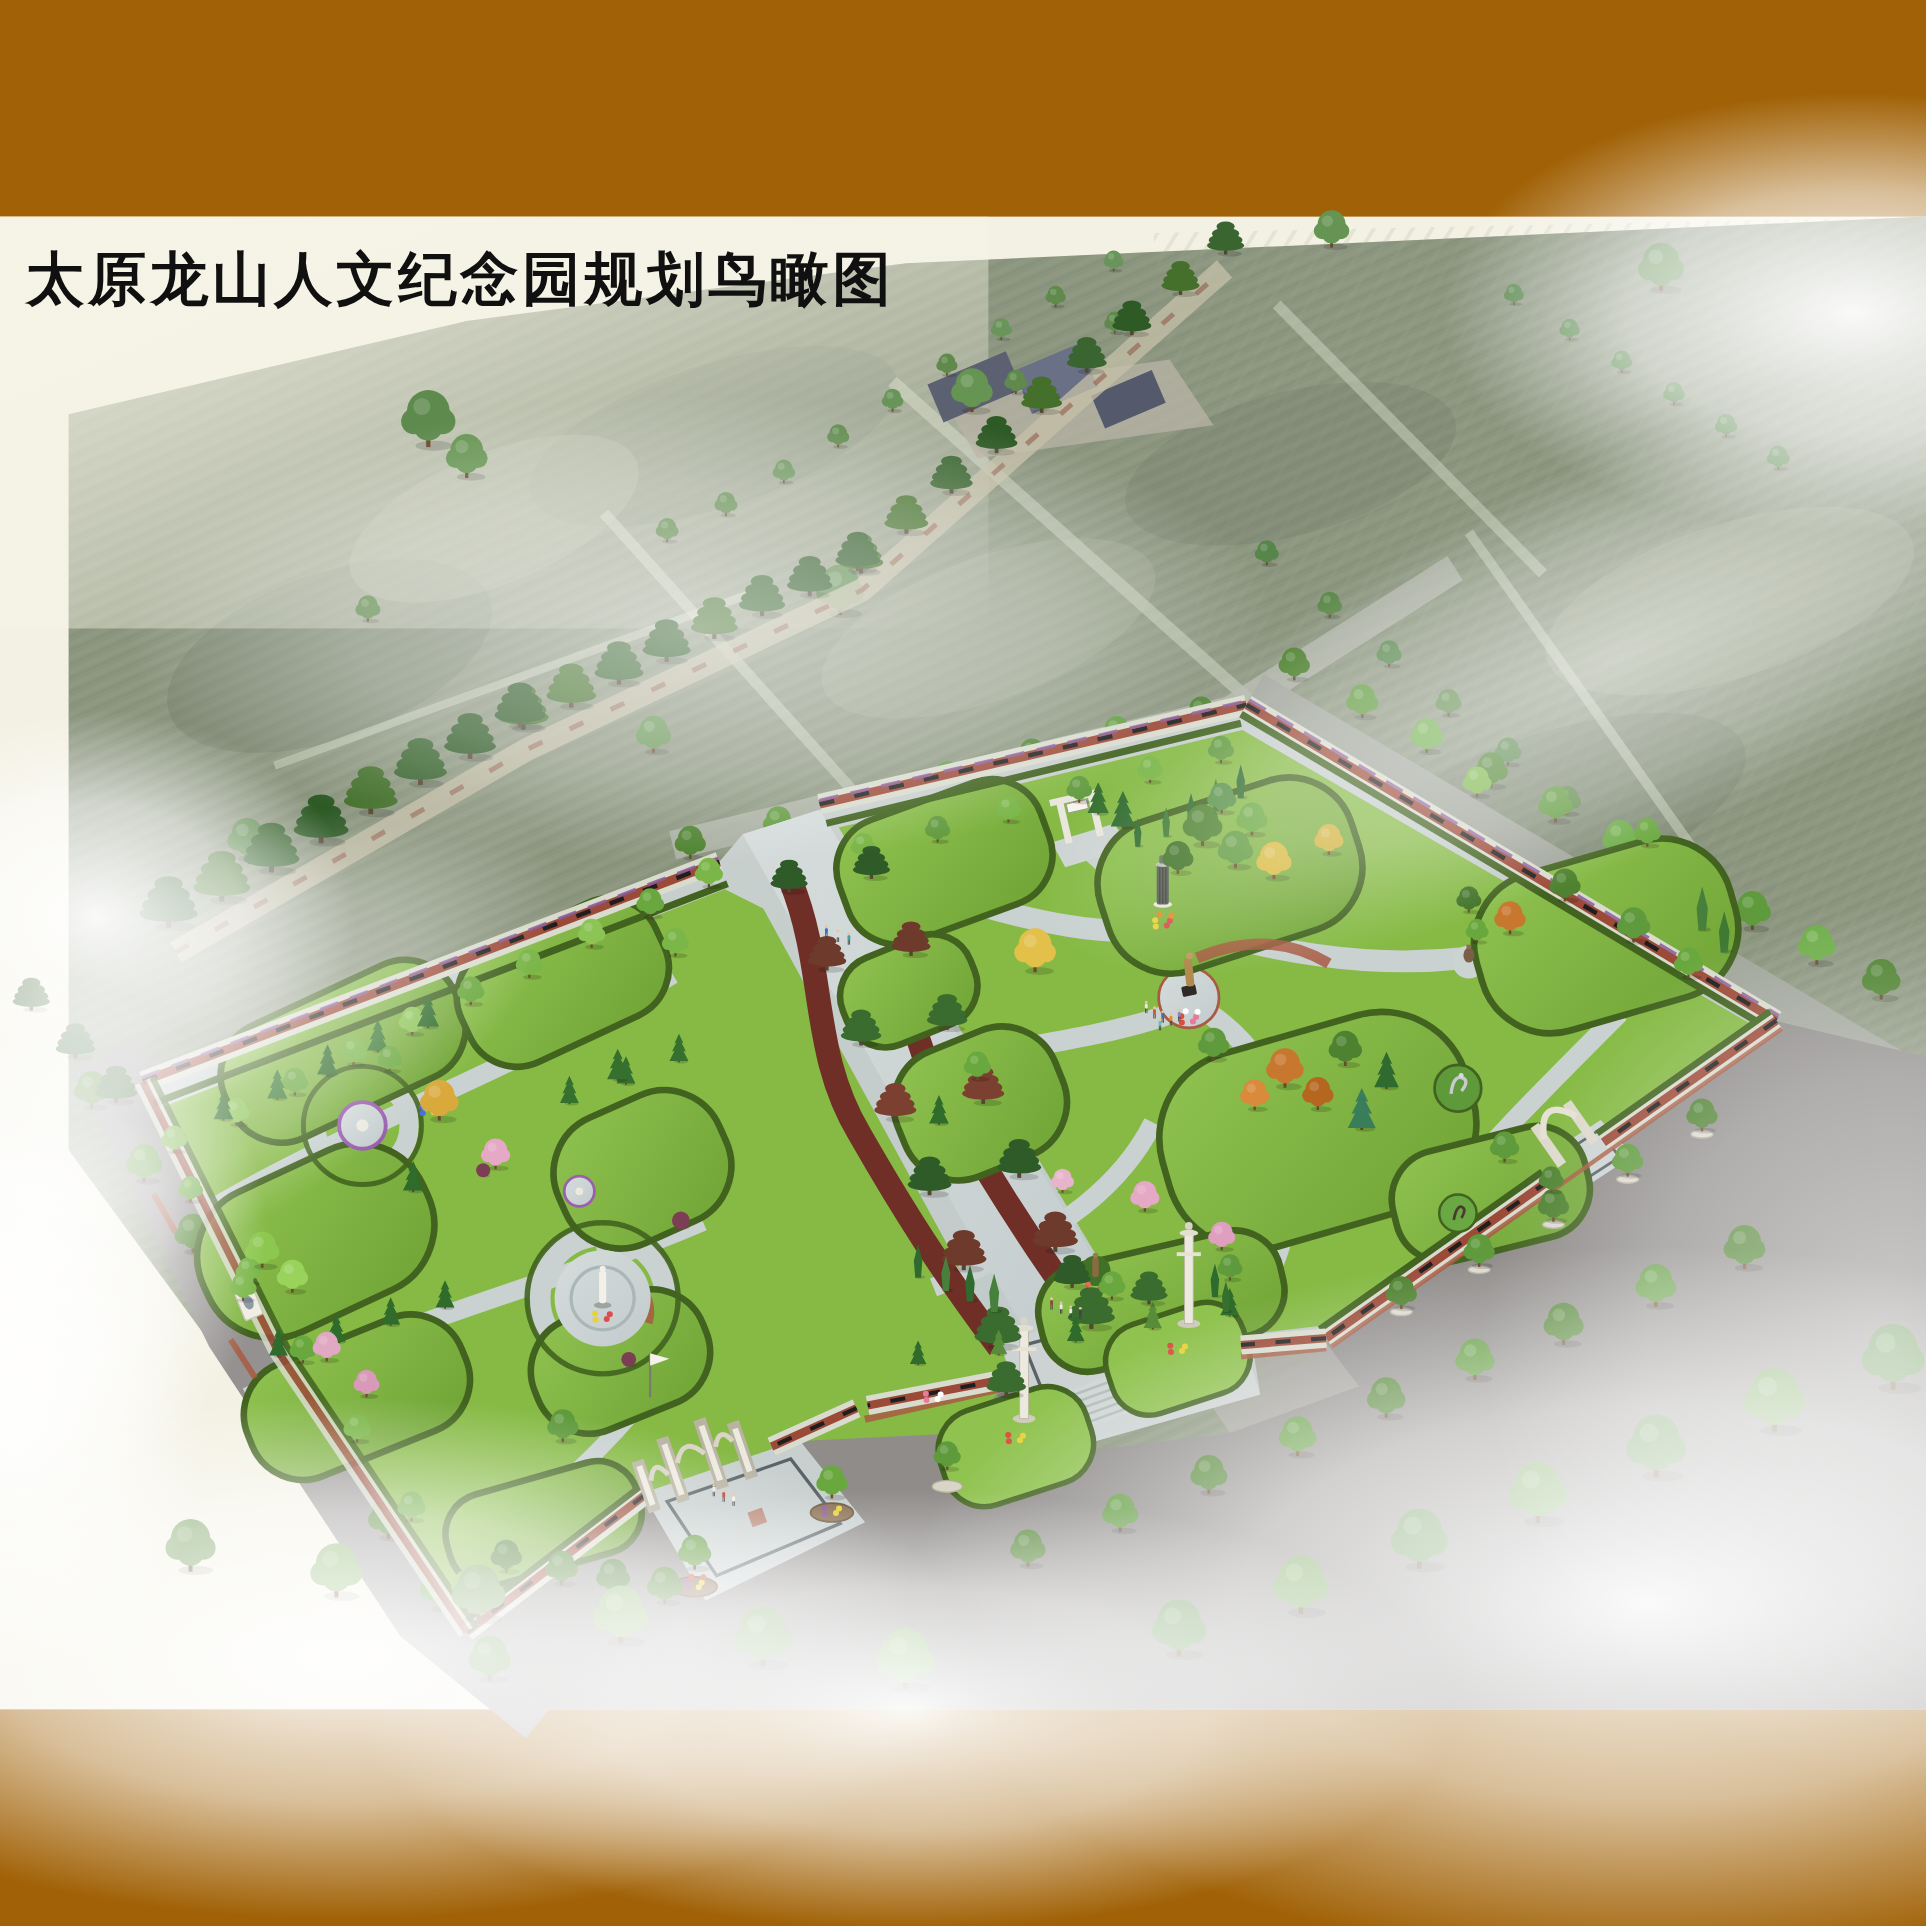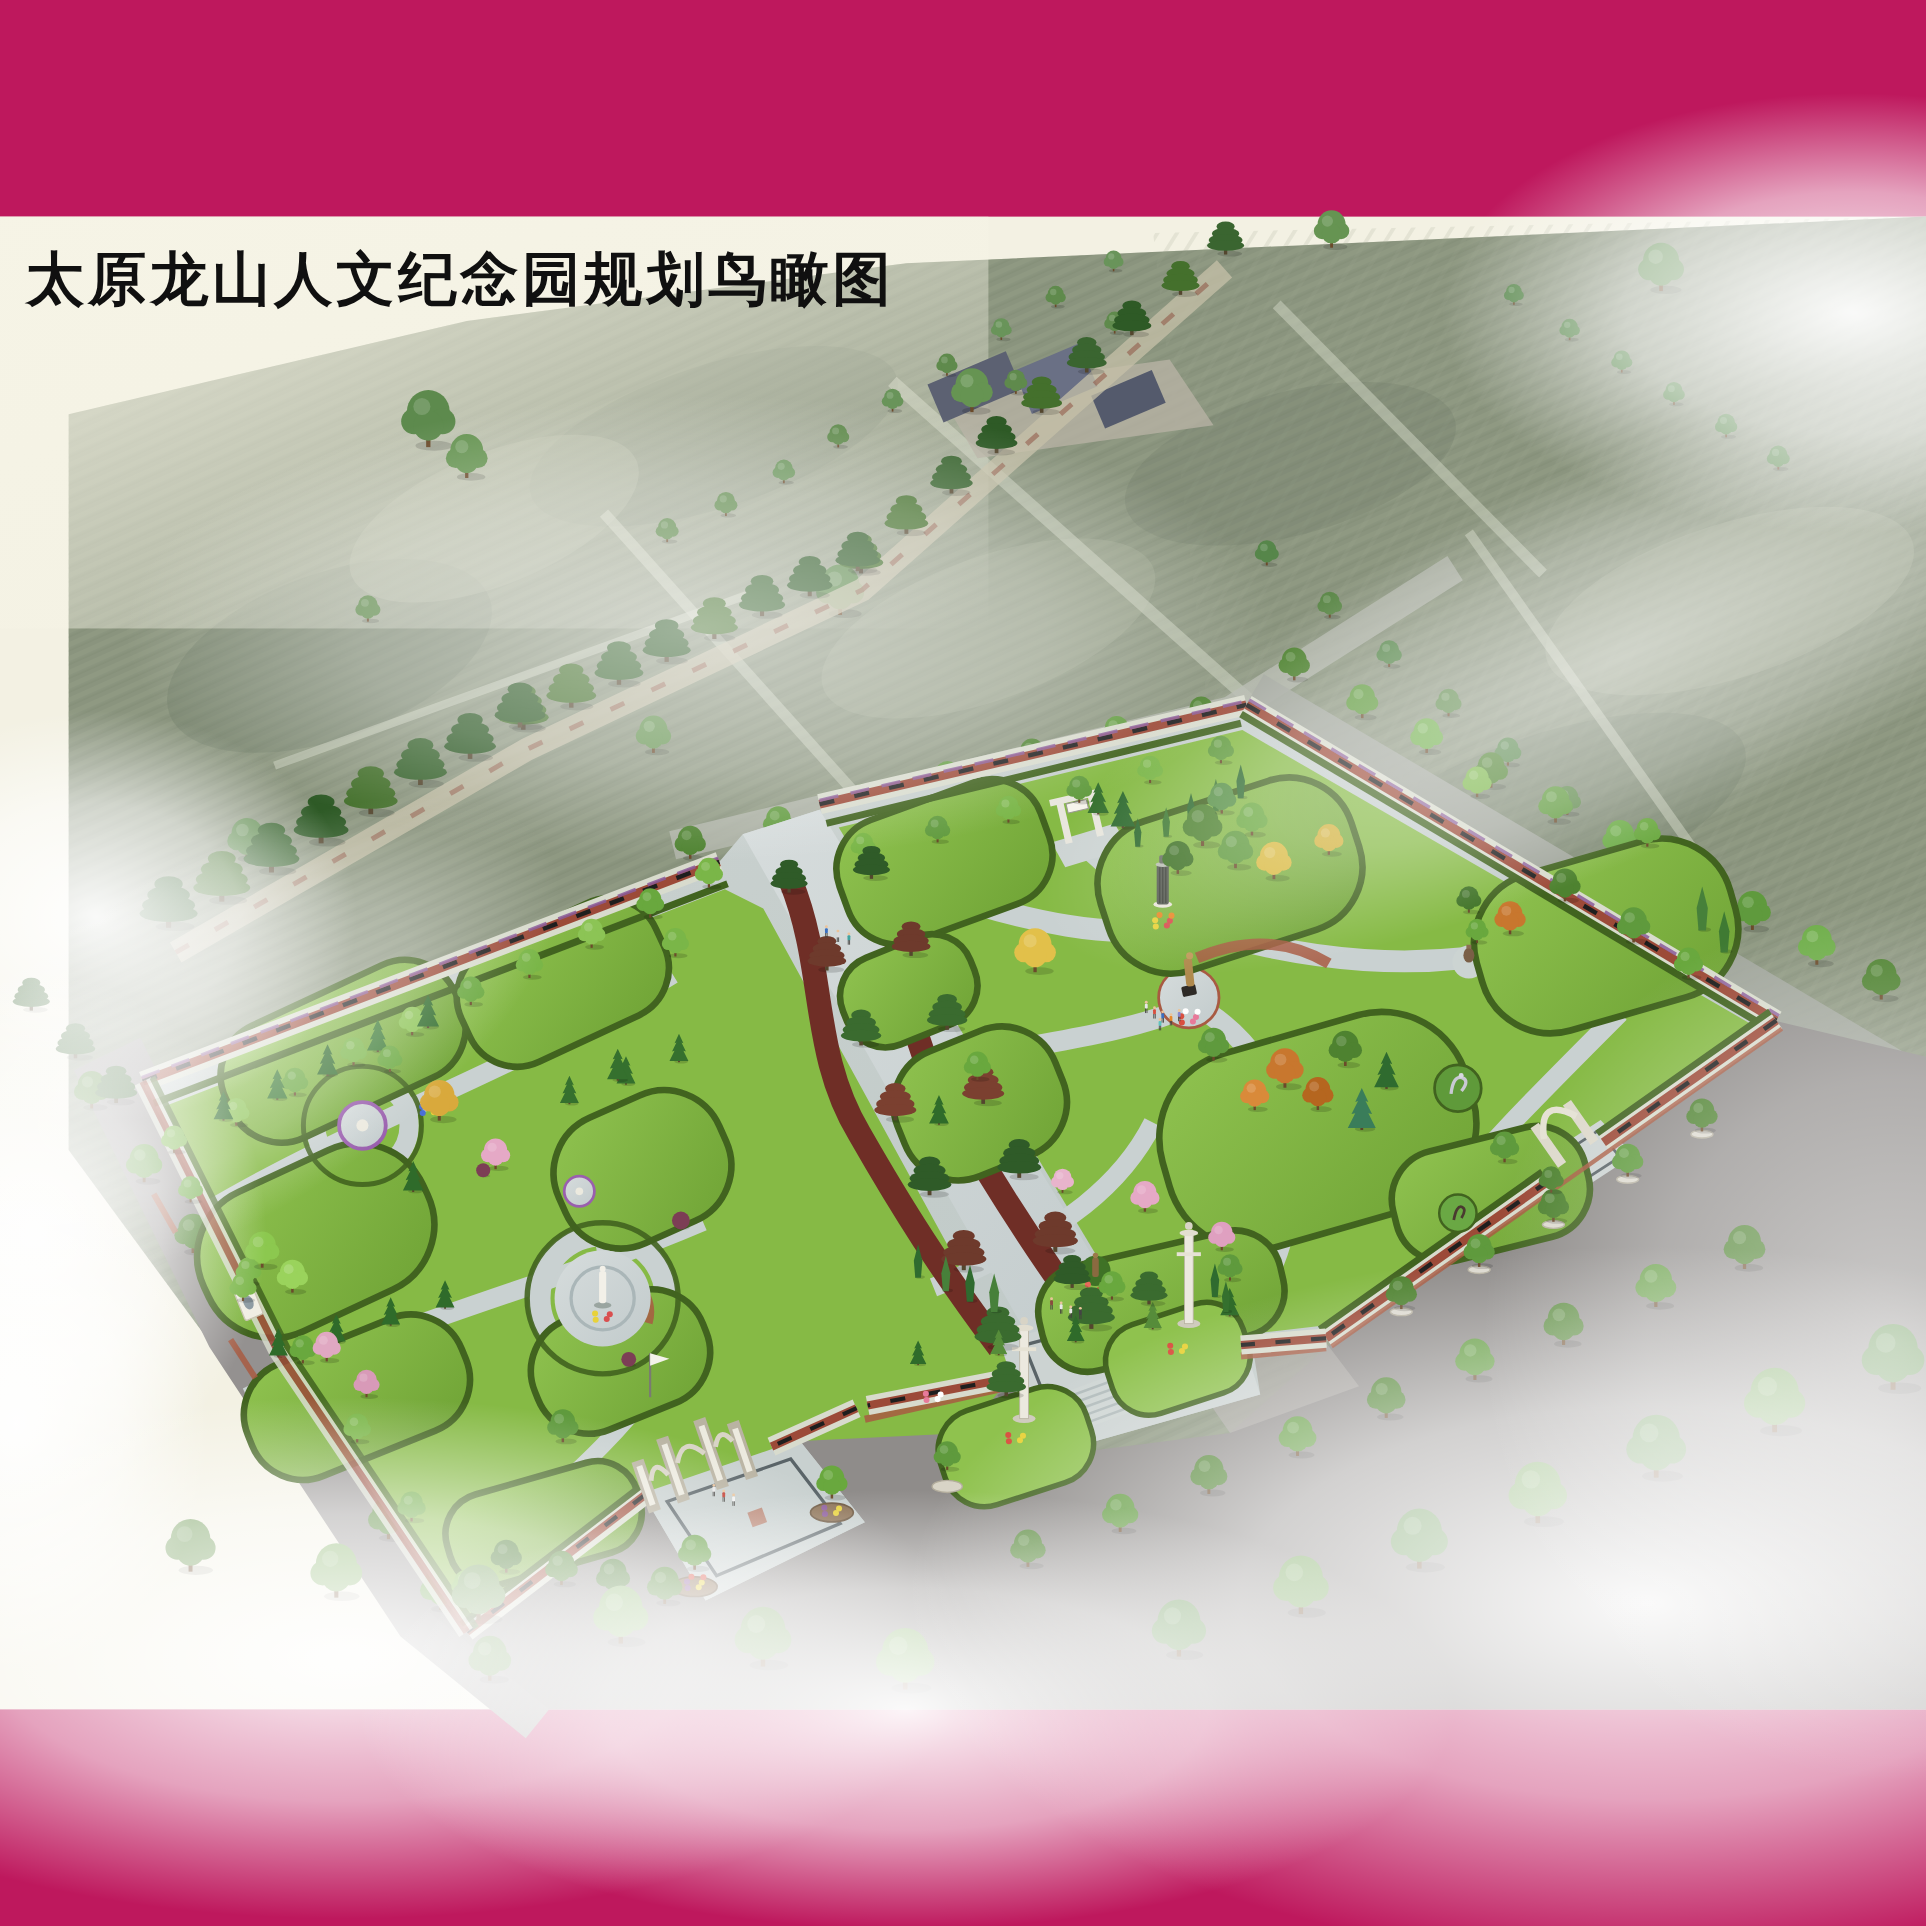--- a/index.html
+++ b/index.html
@@ -1,16 +1,16 @@
 <!DOCTYPE html>
 <html style="--c-bg: #f3f1e3; --c-field: #8a947e; --c-field_light: #a7b099; --c-mist: #ffffff; --c-lawn: #82b742; --c-hedge: #41631f; --c-paving: #c9d1d1; --c-brick: #9c4a38; --c-plaque: #1e1e1e; --c-road: #8f8c8a; --c-axisbed: #6f2e26; --c-title: #101010;font-size:6.2px"><head>
 <meta charset="utf-8">
 <style>
   html,body{margin:0;padding:0;background:#f3f1e3;}
-  .stage{width:100vw;height:100vh;display:flex;align-items:flex-start;justify-content:center;background:#be185d;}
+  .stage{width:100vw;height:100vh;display:flex;align-items:flex-start;justify-content:center;background:#a16207;}
   svg{display:block;width:100%;height:100%;}
   .title{font-family:"DejaVu Sans","Liberation Sans",sans-serif;font-weight:900;font-size:212px;letter-spacing:14px;fill:var(--c-title,#111);}
   .lawnblob{fill:url(#lawnGrad);stroke:var(--c-hedge,#3c661f);stroke-width:24;}
   .podblob{fill:#8fc24e;stroke:var(--c-hedge,#3c661f);stroke-width:20;}
   .hedgeline{stroke:var(--c-hedge,#41631f);fill:none;}
   .pave{stroke:#c9d1d1;fill:none;}
   .wallwalk{stroke:#d8dbcd;fill:none;}
   .wallbrick{stroke:var(--c-brick,#9c4a38);fill:none;}
   .wallplaque{stroke:var(--c-plaque,#1e1e1e);fill:none;stroke-dasharray:55 75;}
   .wallpurple{stroke:#8a5a9a;fill:none;stroke-dasharray:70 46;opacity:.85;}

